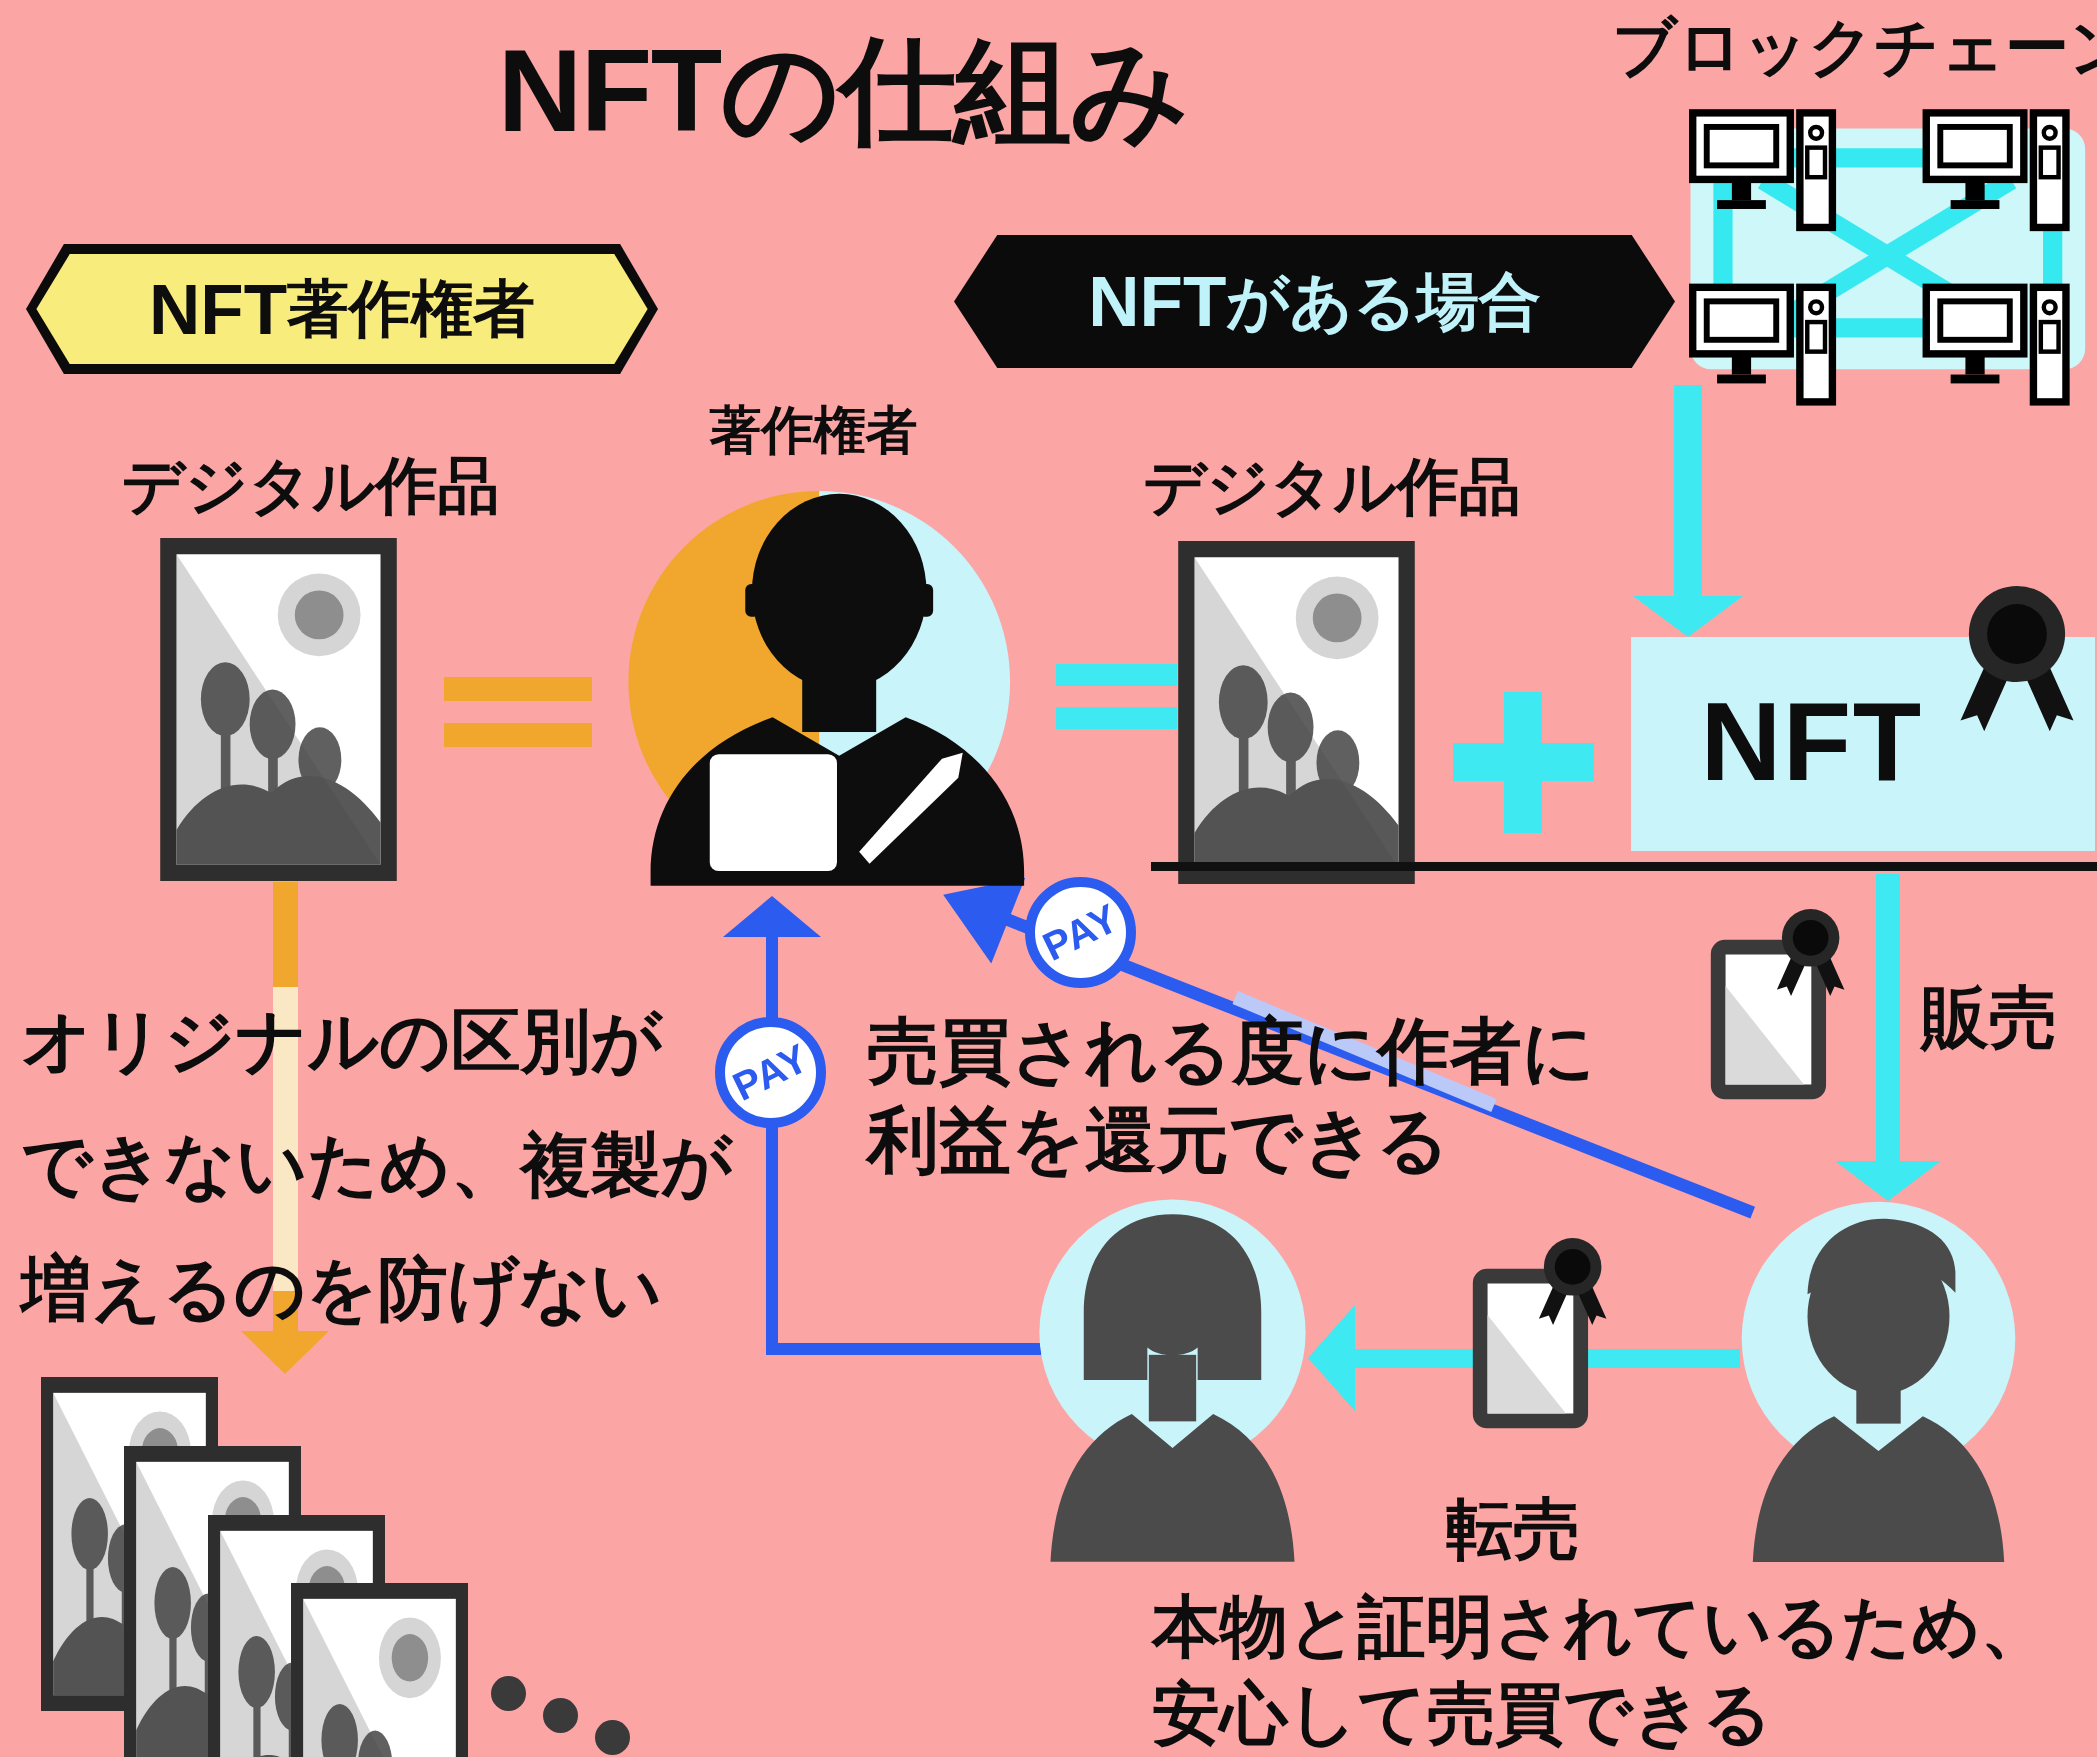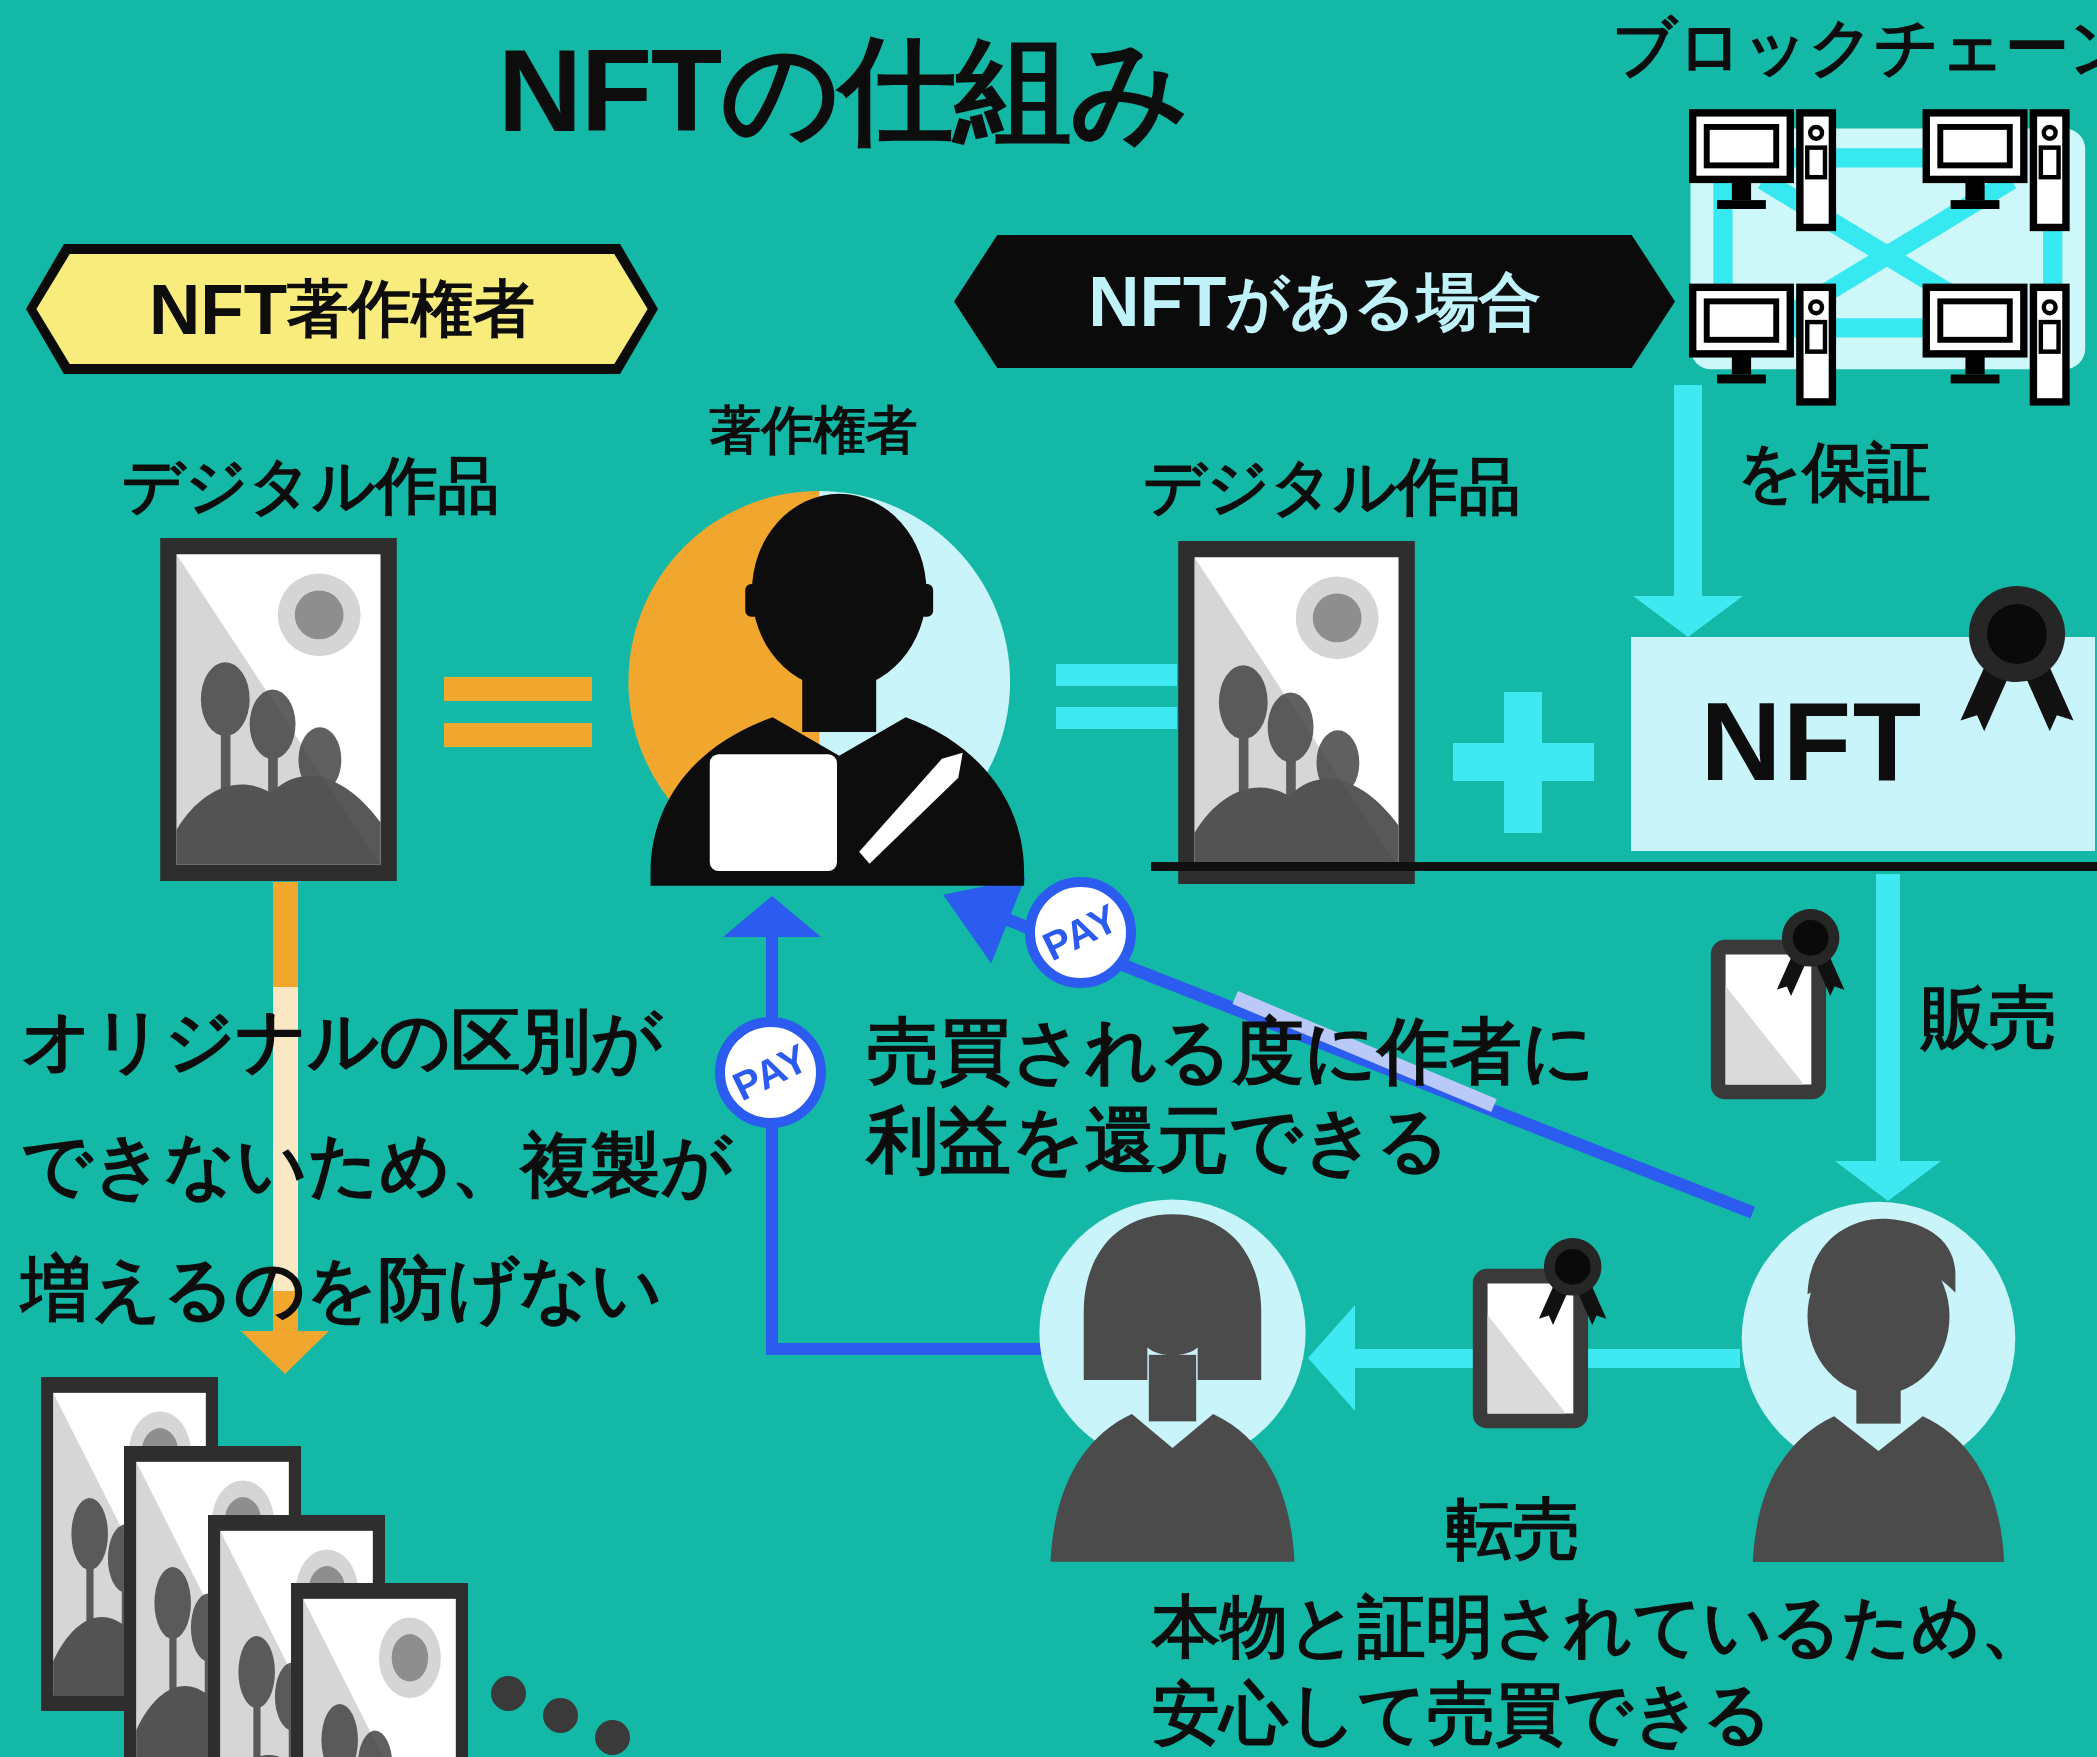--- a/index.html
+++ b/index.html
@@ -1,16 +1,16 @@
 <!DOCTYPE html>
 <html style="font-size:12px"><head>
 <meta charset="utf-8">
 <style>
   html,body{margin:0;padding:0;background:#fff;}
-  #canvas{position:relative;width:2097px;height:1757px;background:#14b8a6;overflow:hidden;
+  #canvas{position:relative;width:2097px;height:1757px;background:#fca5a5;overflow:hidden;
           font-family:"Liberation Sans","DejaVu Sans",sans-serif;color:#0d0d0d;}
   .abs{position:absolute;}
   .txt{position:absolute;font-weight:900;color:#0d0d0d;white-space:nowrap;}
   .center{text-align:center;}
   
   .hex{position:absolute;clip-path:polygon(0% 50%,6% 0%,94% 0%,100% 50%,94% 100%,6% 100%);}
   .hex-inner{position:absolute;left:10.4px;top:9.6px;right:10.4px;bottom:9.6px;
              clip-path:polygon(0% 50%,5.5% 0%,94.5% 0%,100% 50%,94.5% 100%,5.5% 100%);}
   .banner-flex{display:flex;align-items:center;justify-content:center;width:100%;height:100%;}
   .banner-nft{font-weight:900;font-size:71px;}
@@ -151,21 +151,20 @@
     <div class="bar" style="left:1504px;top:692px;width:38px;height:141px;background:#3FE9F1;"></div>
   </div>
 
   <div class="abs" style="left:1631px;top:637px;width:464px;height:214px;background:#C9F5FA;"></div>
   <div class="txt center" style="left:1649px;top:677px;width:325px;font-size:112px;letter-spacing:1.5px;">NFT</div>
   <svg class="abs" style="left:1952px;top:569px;z-index:4;" width="130" height="195" viewBox="0 0 200 300">
       <use href="#badge"></use>
     </svg>
 
   <div class="note" style="left:1737px;top:432px;font-size:64px;line-height:80px;font-weight:800;">
-    <div>を保証</div>
   </div>
 
   <div>
     <div class="bar" style="left:1674px;top:385px;width:28px;height:216px;background:#3FE9F1;"></div>
     <div class="tri" style="left:1633px;top:596px;border-left:55px solid transparent;border-right:55px solid transparent;border-top:41px solid #3FE9F1;"></div>
   </div>
 
   <div class="bar" style="left:1151px;top:862px;width:947px;height:9px;background:#101010;"></div>
 
   <div>

